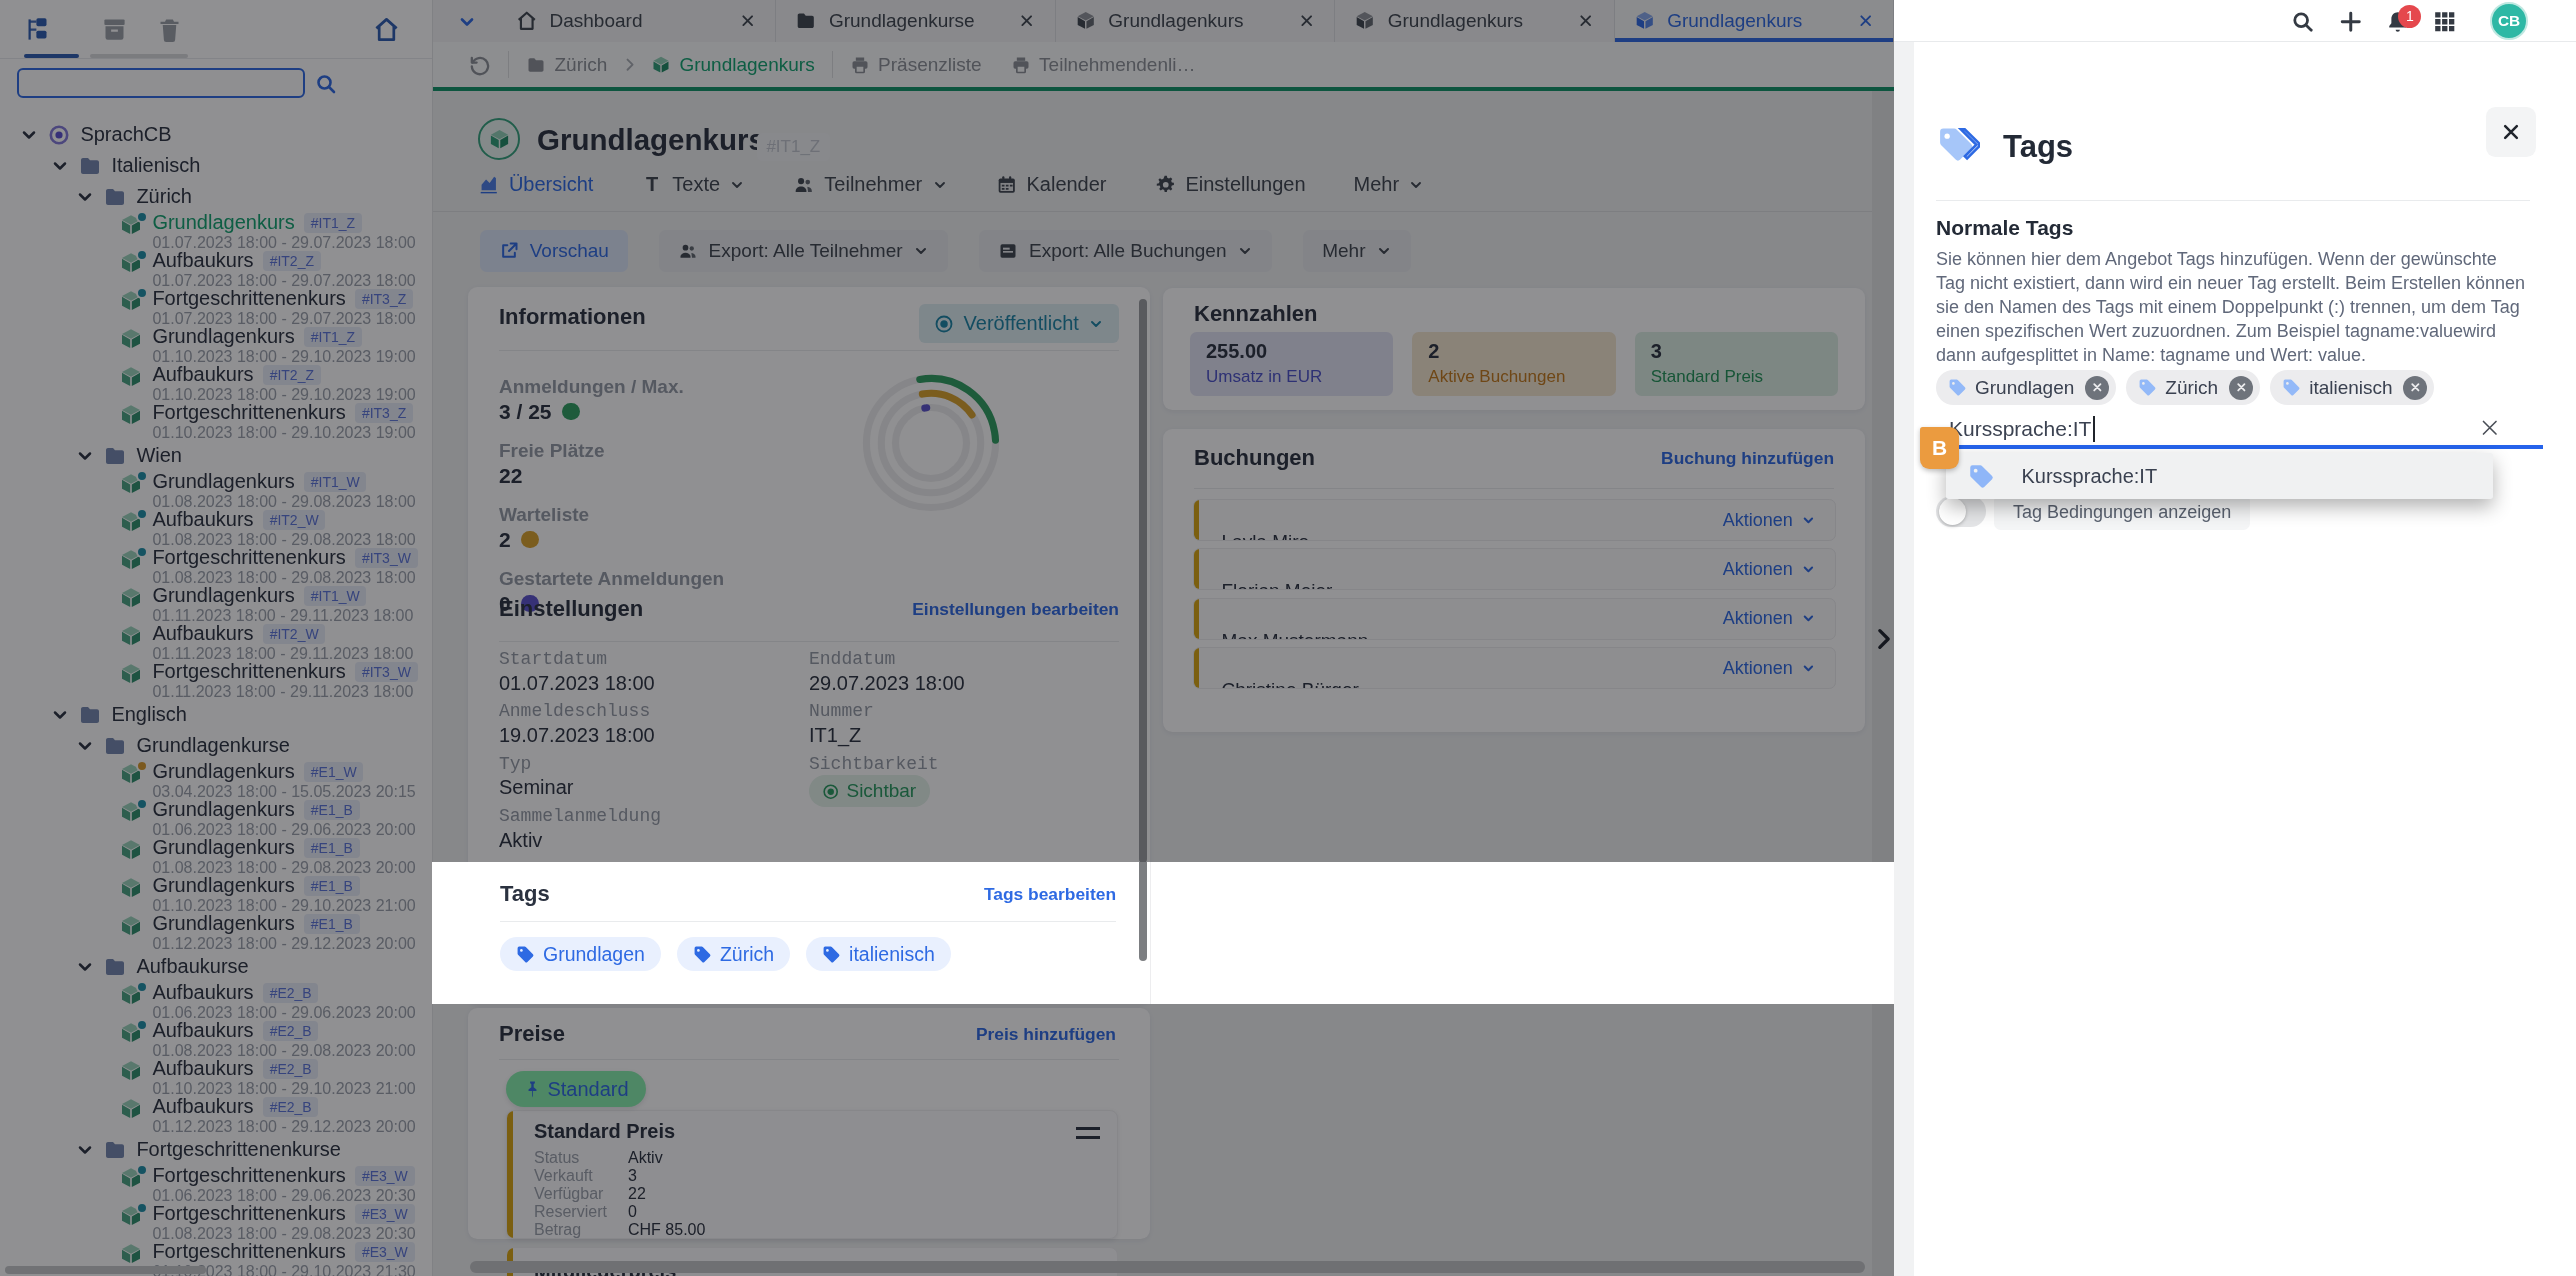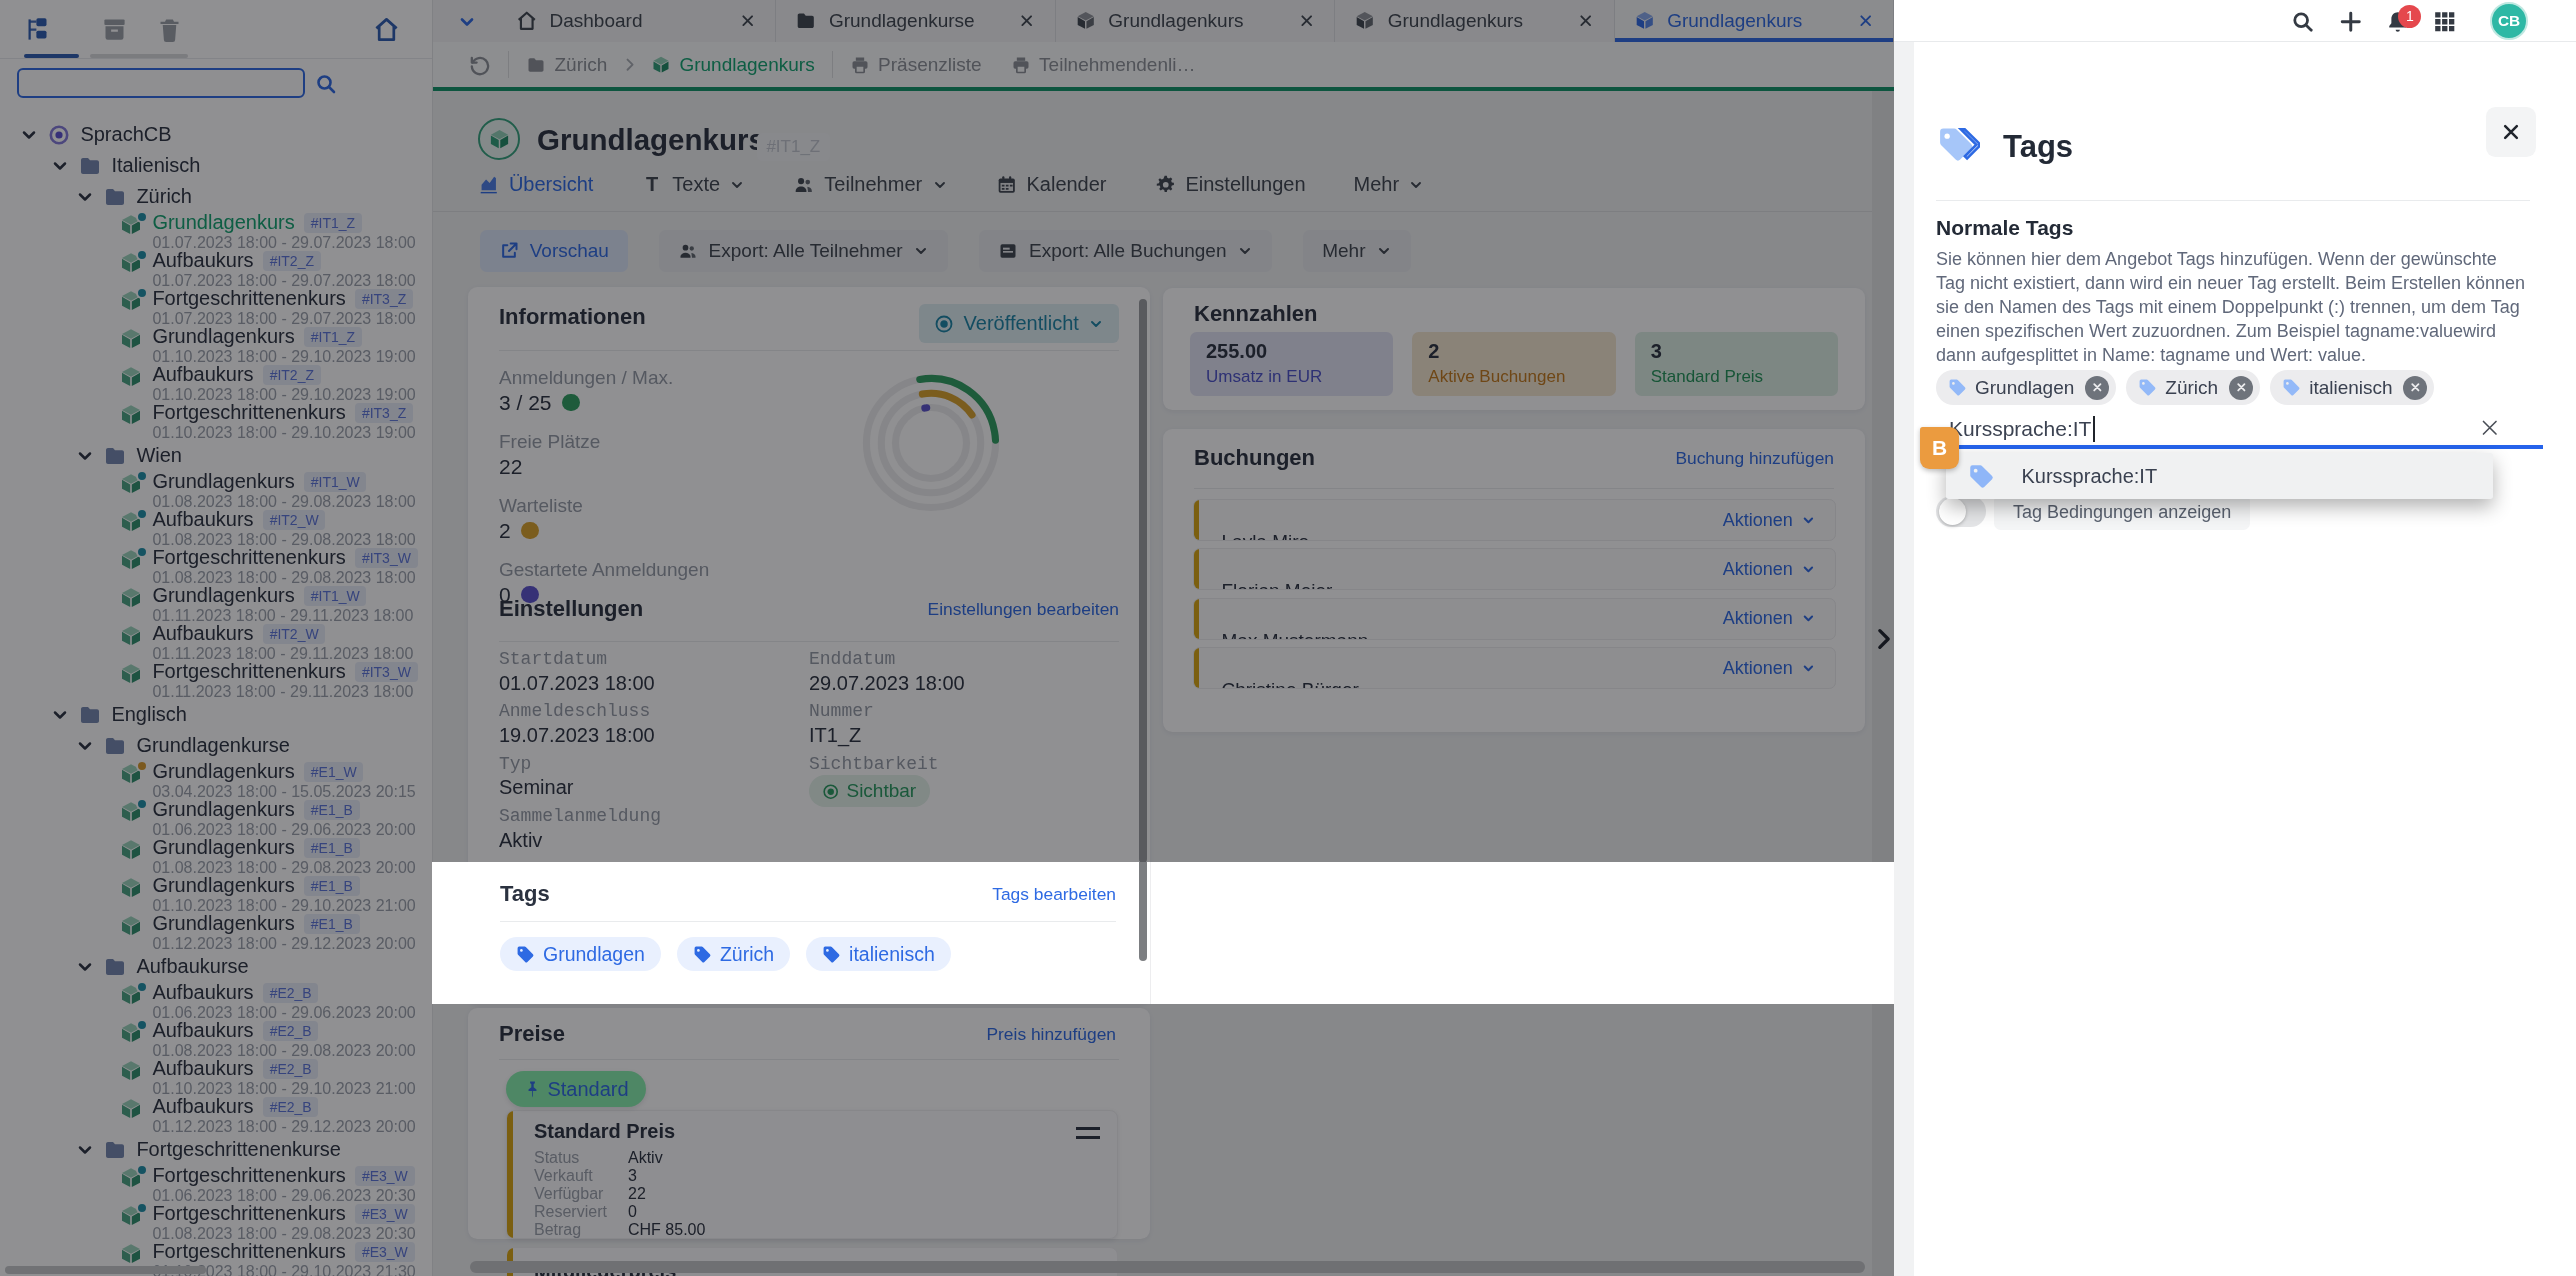--- a/index.html
+++ b/index.html
@@ -91,27 +91,27 @@
   .btn .bic{display:none;width:20px;height:20px;}
   .btn.icon-external .bic-ext{display:block;}
   .btn.icon-people .bic-people{display:block;}
   .btn.icon-card .bic-card{display:block;}
   .btn .bcaret{display:none;width:16px;height:16px;}
   .btn.caret .bcaret{display:block;}
 
   .card{position:absolute;background:#fff;border-radius:9.4px;box-shadow:0 1.3px 5.4px rgba(30,40,60,.06);}
   .cardA{left:468px;top:287px;width:682px;height:717px;}
   .sec-title{font-size:22px;font-weight:bold;color:#2b3240;}
-  .sec-link{font-size:17.4px;color:#2e6ae3;cursor:pointer;white-space:nowrap;}
+  .sec-link{font-size:17.4px;color:#2e6ae3;cursor:pointer;white-space:nowrap;font-weight:bold;}
   .hdiv{position:absolute;left:31px;right:31px;height:1.3px;background:#e9ebed;}
   .info-head{position:absolute;left:31px;right:31px;top:17.4px;display:flex;justify-content:space-between;align-items:flex-start;}
   .status-pill{display:flex;align-items:center;gap:9.4px;background:#dfeef3;color:#1b84a5;font-size:20px;border-radius:6px;padding:8px 14.8px;cursor:pointer;}
   .status-pill .pic{width:20px;height:20px;}
   .status-pill .pcaret{width:16px;height:16px;}
-  .stats{position:absolute;left:31px;top:79px;width:349px;}
+  .stats{position:absolute;left:31px;top:88px;width:349px;font-weight:bold;}
   .stat{height:64px;}
   .stat-label{font-size:19px;color:#949aa5;line-height:23px;}
   .stat-value{font-size:21px;color:#2b3240;line-height:27px;display:flex;align-items:center;gap:10.7px;}
   .dot{display:none;width:17.4px;height:17.4px;border-radius:50%;}
   .stat.dot-green .dot{display:block;background:#2f9e60;}
   .stat.dot-orange .dot{display:block;background:#d9a22b;}
   .stat.dot-indigo .dot{display:block;background:#5a52cc;}
   .donut{position:absolute;left:392px;top:85px;width:142px;height:142px;}
   .set-head{position:absolute;left:31px;right:31px;top:309px;display:flex;justify-content:space-between;align-items:center;}
   .sgrid{position:absolute;left:31px;right:31px;top:362px;display:grid;grid-template-columns:1fr 1fr;grid-auto-rows:43px;row-gap:9.4px;}

